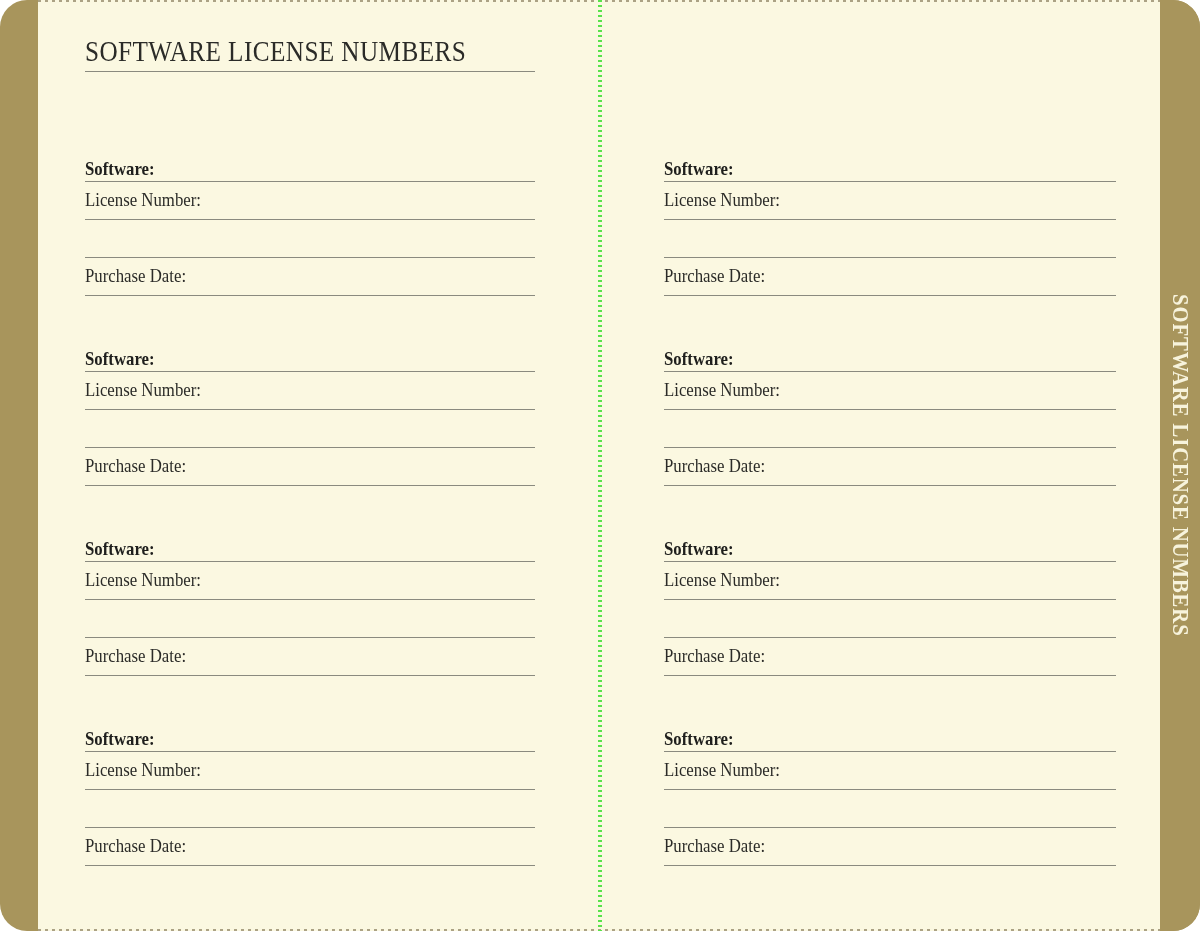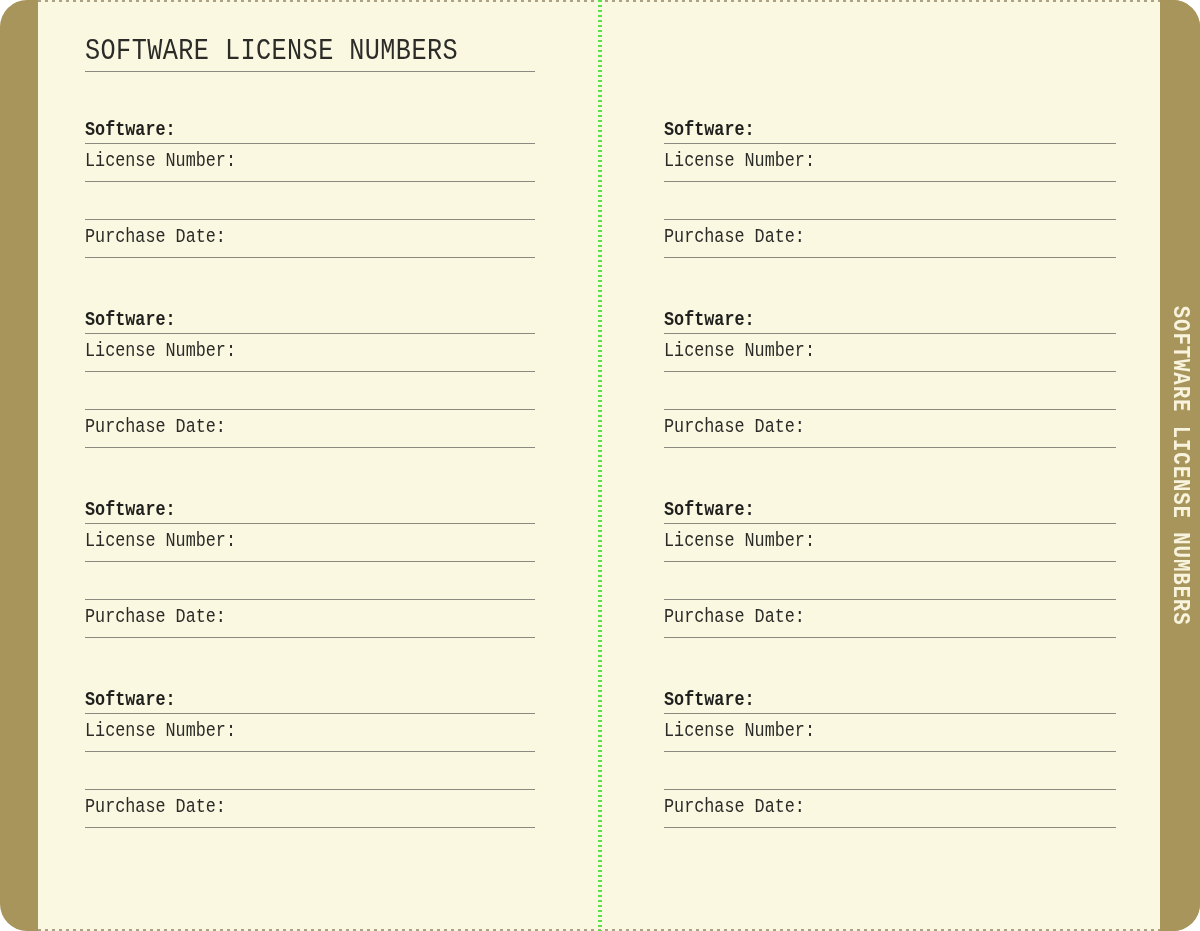--- a/index.html
+++ b/index.html
@@ -1,19 +1,19 @@
 <!DOCTYPE html>
 <html><head>
 <meta charset="utf-8">
 <style>
   html,body{margin:0;padding:0;background:#ffffff;}
   .book{
     position:relative;width:1200px;height:931px;
     background:#A8955C;border-radius:27px;overflow:hidden;
-    font-family:Liberation Mono, monospace;
+    font-family:Liberation Serif, serif;
   }
   .paper{position:absolute;left:38px;right:40px;top:0;bottom:0;background:#FBF8E1;}
   .paper::before,.paper::after{
     content:"";position:absolute;left:0;right:0;height:2px;
     background:repeating-linear-gradient(90deg,rgba(92,76,40,.5) 0 3px,transparent 3px 7px);
   }
   .paper::before{top:0;}
   .paper::after{bottom:0;}
   .divider{
     position:absolute;left:598px;top:0;bottom:0;width:4px;
@@ -21,21 +21,21 @@
   }
   .title{
     position:absolute;left:85px;top:36px;width:450px;
     border-bottom:1.5px solid #8A8A7F;padding-bottom:5px;
     font-size:30px;color:#2B2B28;line-height:1.0;
   }
   .squeeze{display:inline-block;transform:scaleX(0.84);transform-origin:0 50%;white-space:nowrap;letter-spacing:.5px;}
   .col{position:absolute;top:119px;width:450px;}
   .col.left{left:85px;}
   .col.right{left:664px;width:452px;}
-  .entry{margin-bottom:51px;}
+  .entry{margin-bottom:51px;margin-top:38px;}
   .row{border-bottom:1.5px solid #8A8A7F;display:flex;align-items:flex-end;}
   .row.first{height:24px;}
   .row.std{height:37px;align-items:center;}
   .lbl{
     display:inline-block;transform:scaleX(0.86);transform-origin:0 100%;
     font-size:19.5px;color:#2B2B28;line-height:1.1;padding-bottom:2px;white-space:nowrap;
   }
   .lbl.bold{font-weight:700;color:#1F1F1D;}
   .tab{
     position:absolute;right:0;top:0;width:40px;height:100%;background:#A8955C;

